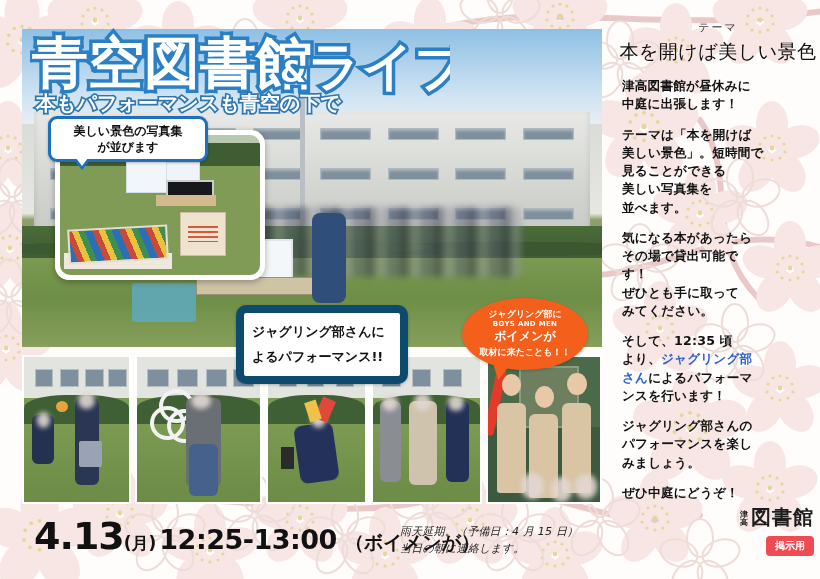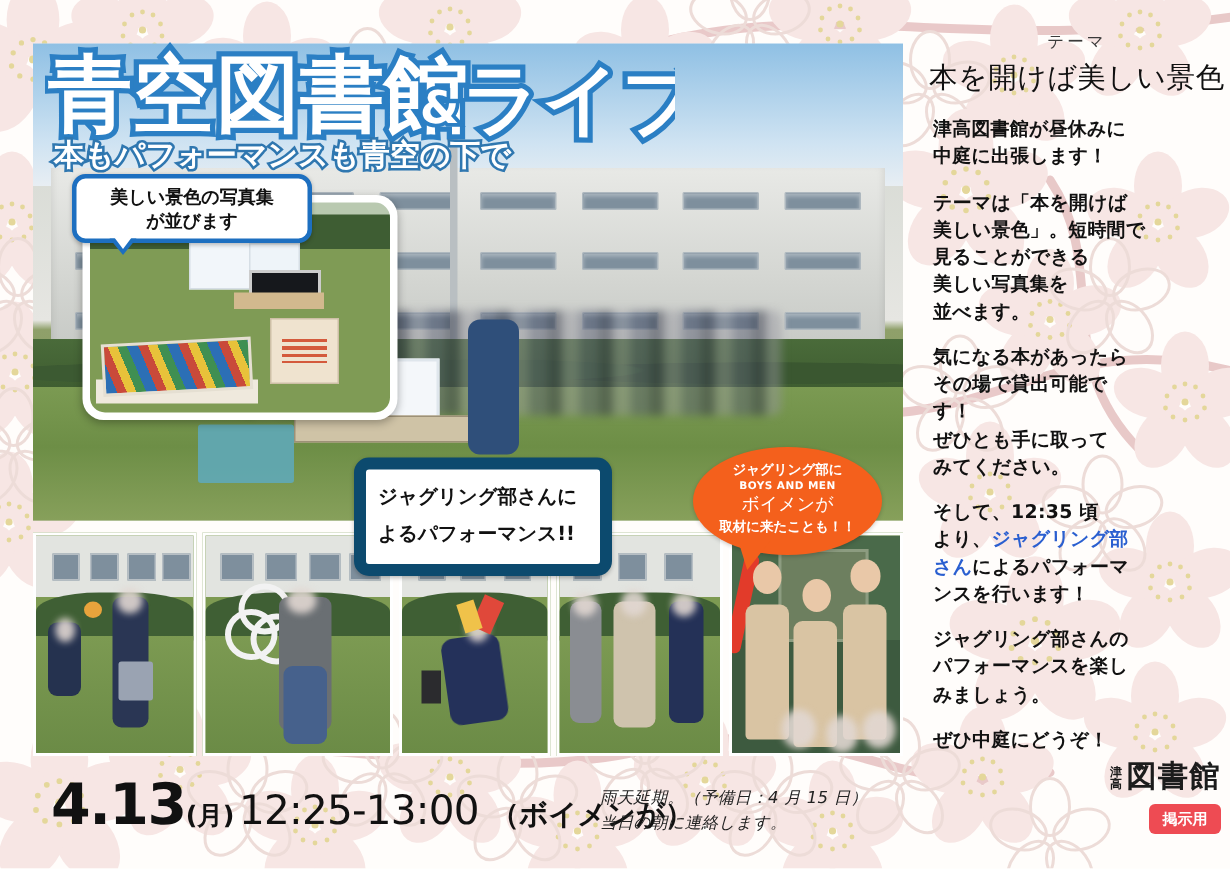--- a/index.html
+++ b/index.html
@@ -98,21 +98,21 @@
 
   
   .callout-orange{
     position:absolute;left:462px;top:298px;width:126px;height:72px;z-index:6;
     background:#f4601c;border-radius:50%;color:#fff;text-align:center;
     display:flex;flex-direction:column;align-items:center;justify-content:center;
     box-shadow:0 1px 3px rgba(0,0,0,.2);
   }
   .callout-orange .l1{font-size:9px;font-weight:700;line-height:1.2;}
   .callout-orange .l2{font-size:7px;font-weight:700;letter-spacing:.3px;line-height:1.3;}
-  .callout-orange .l3{font-size:12px;font-weight:400;line-height:1.25;text-align:right;}
+  .callout-orange .l3{font-size:12px;font-weight:700;line-height:1.25;text-align:right;}
   .callout-orange .l4{font-size:9px;font-weight:700;line-height:1.5;margin-top:2px;}
   .callout-orange .otail{
     position:absolute;left:30px;bottom:-10px;width:22px;height:20px;background:#f4601c;
     clip-path:polygon(0 0,100% 0,28% 100%);
   }
 
   
   .strip{position:absolute;left:0;top:326px;width:580px;height:149px;display:flex;gap:4px;}
   .strip .ph{position:relative;overflow:hidden;background:#7d9a52;border:2px solid #fff;box-sizing:border-box;}
   .strip .ph .bld{position:absolute;left:0;top:0;width:100%;height:28%;background:#e2e4e0;}
@@ -143,21 +143,21 @@
   .logo .lg{font-size:20px;font-weight:700;letter-spacing:1px;color:#1c1c1c;display:flex;align-items:center;justify-content:flex-end;gap:2px;}
   .logo .lg .small{display:inline-flex;flex-direction:column;font-size:8px;line-height:.95;font-weight:800;transform:translateY(1px);}
   .logo .badge{display:inline-block;margin-top:5px;background:#ee4b53;color:#fff;font-size:10px;font-weight:700;
     padding:3px 9px;border-radius:4px;}
 
   
   .footer{position:absolute;left:0;bottom:0;width:616px;height:74px;z-index:3;}
   .dateline{position:absolute;left:34px;top:12px;display:flex;align-items:baseline;color:#111;white-space:nowrap;}
   .d-big{font-size:38px;font-weight:700;letter-spacing:-1px;line-height:1;}
   .d-dow{font-size:17px;font-weight:700;line-height:1;}
-  .d-time{font-size:27px;font-weight:400;line-height:1;letter-spacing:-.5px;margin-left:3px;}
+  .d-time{font-size:27px;font-weight:700;line-height:1;letter-spacing:-.5px;margin-left:3px;}
   .d-note{font-size:19px;font-weight:700;line-height:1;margin-left:8px;}
   .rain{position:absolute;left:400px;top:18px;font-size:11px;line-height:1.55;color:#222;letter-spacing:.2px;font-style:italic;}
 </style>
 </head>
 <body>
 
 <div id="poster">
 
   <div class="sakura-layer">
     <svg width="820" height="579" viewBox="0 0 820 579">

